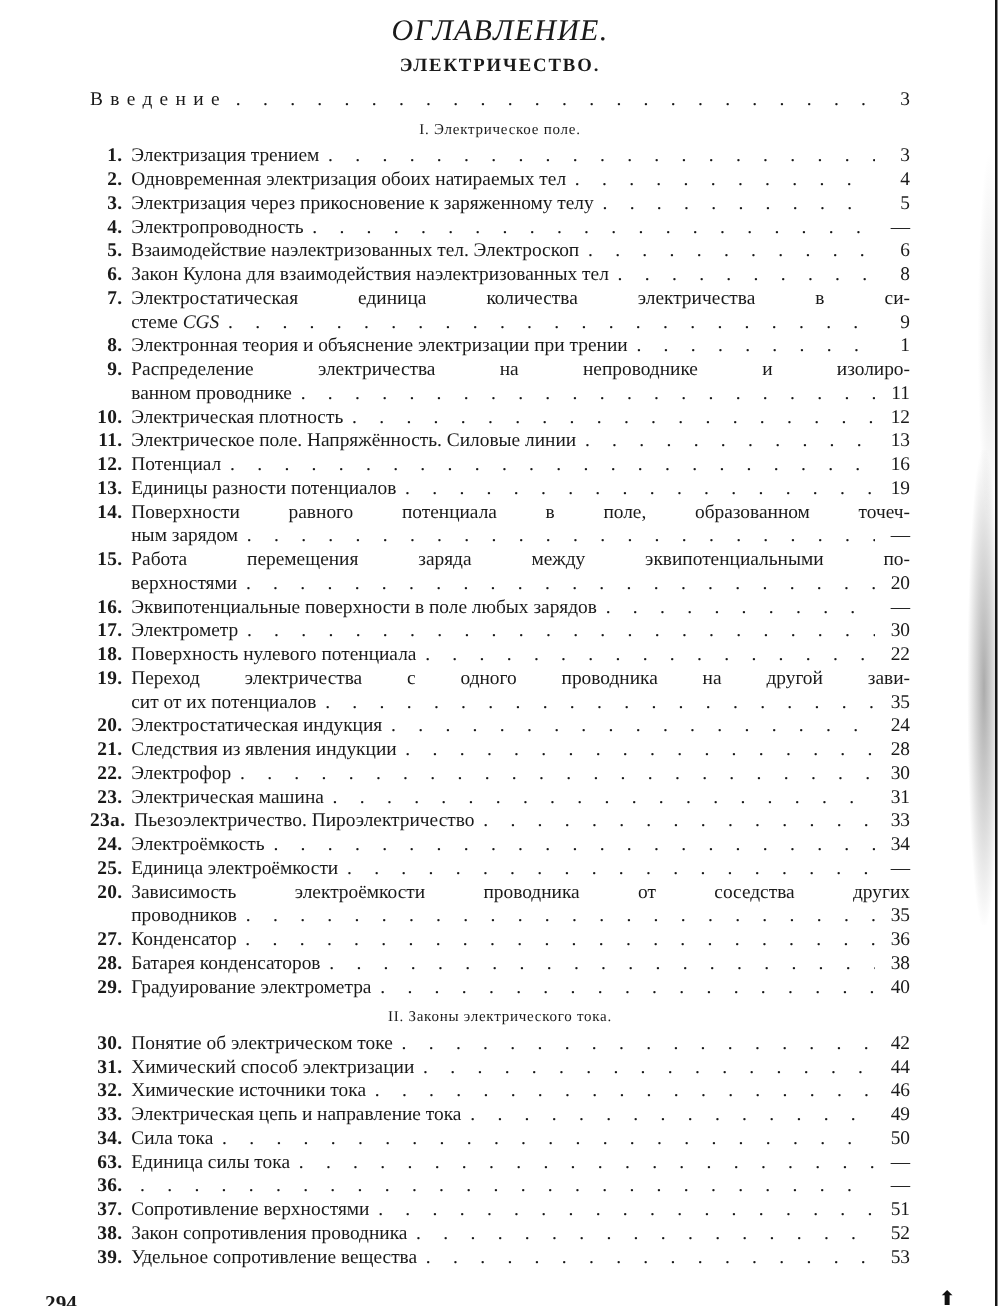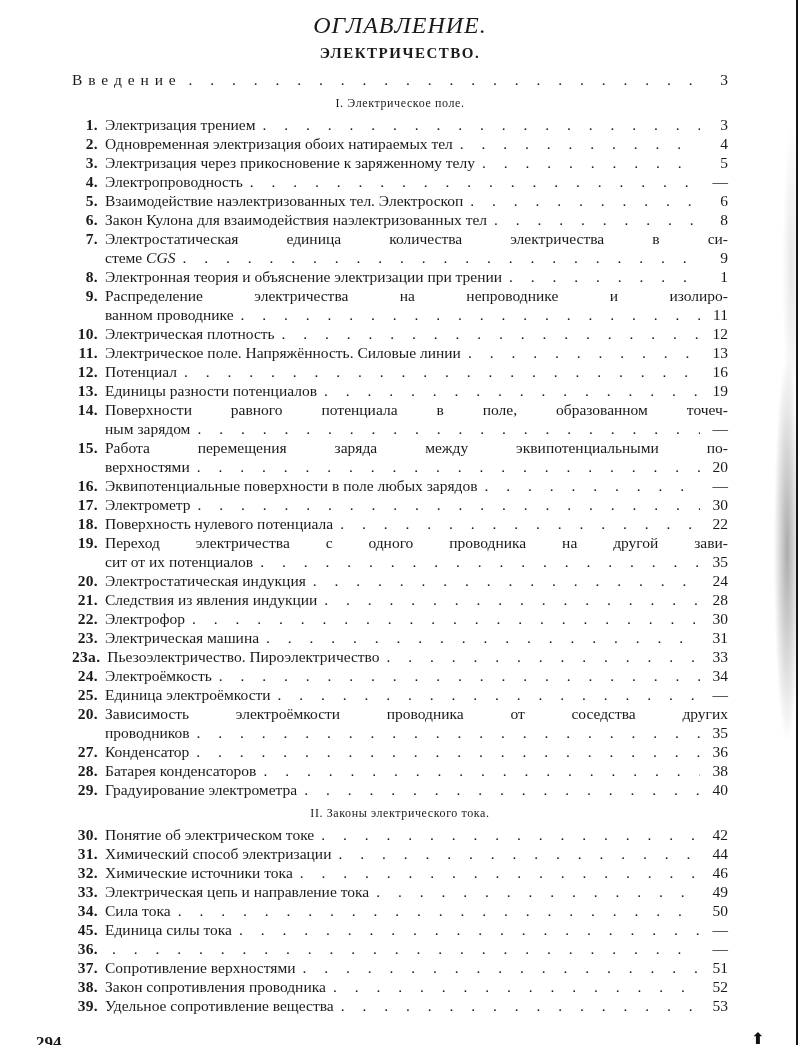--- a/index.html
+++ b/index.html
@@ -318,21 +318,21 @@
         <span class="leader">. . . . . . . . . . . . . . . . . . . . . . . . . . . . . . . . . . . . . . . . . . . . . . . . . . . . . . . . . . . .</span>
         <span class="pg">49</span>
       </div>
       <div class="entry">
         <span class="num">34.</span>
         <span class="title">Сила тока</span>
         <span class="leader">. . . . . . . . . . . . . . . . . . . . . . . . . . . . . . . . . . . . . . . . . . . . . . . . . . . . . . . . . . . .</span>
         <span class="pg">50</span>
       </div>
       <div class="entry">
-        <span class="num">45.</span>
+        <span class="num">63.</span>
         <span class="title">Единица силы тока</span>
         <span class="leader">. . . . . . . . . . . . . . . . . . . . . . . . . . . . . . . . . . . . . . . . . . . . . . . . . . . . . . . . . . . .</span>
         <span class="pg">—</span>
       </div>
       <div class="entry">
         <span class="num">36.</span>
         <span class="leader">. . . . . . . . . . . . . . . . . . . . . . . . . . . . . . . . . . . . . . . . . . . . . . . . . . . . . . . . . . . .</span>
         <span class="pg">—</span>
       </div>
       <div class="entry">

